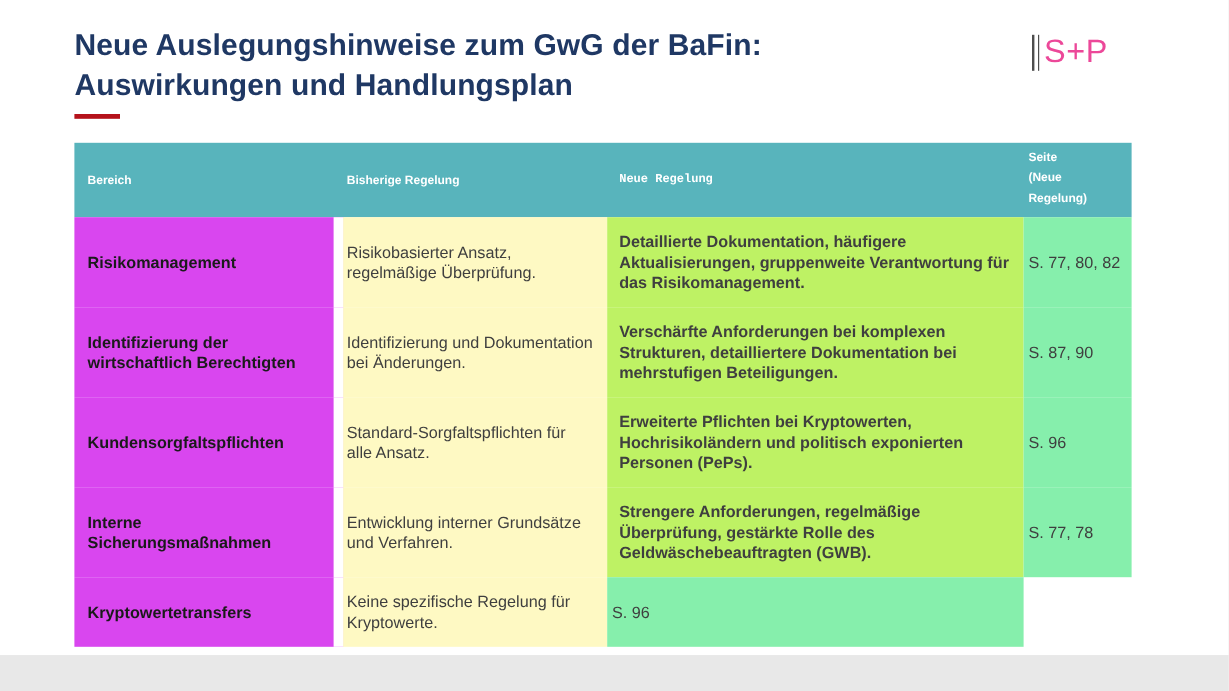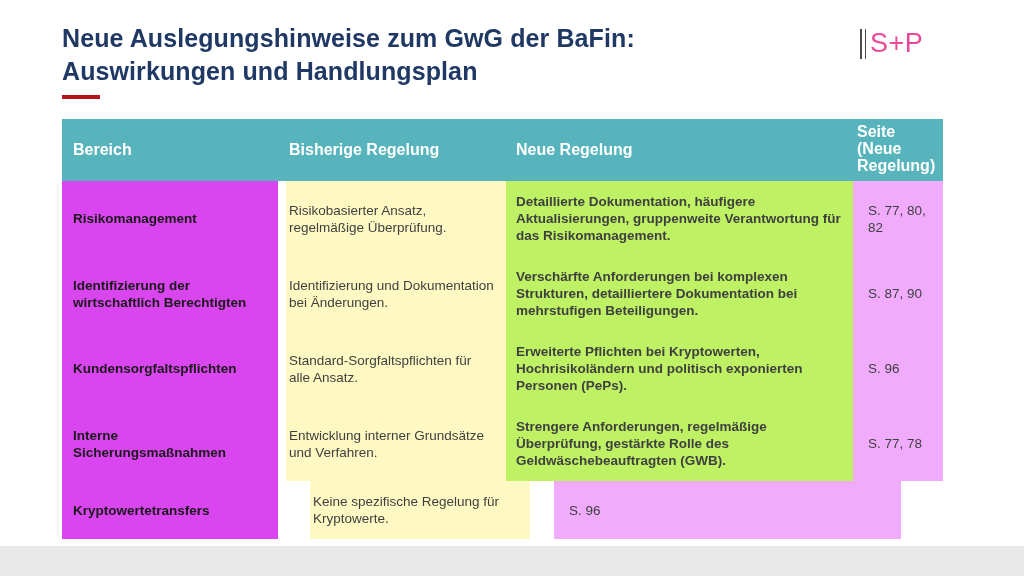--- a/index.html
+++ b/index.html
@@ -58,58 +58,58 @@
     display: grid;
     grid-template-columns: 224px 220px 347px 90px;
   }
   .t-header {
     background: #58B4BC;
     height: 62px;
   }
   .th {
     color: #ffffff;
     font-weight: 700;
-    font-size: 16px;
+    font-size: 10px;
     display: flex;
     align-items: center;
   }
   .th.th-bereich   { padding-left: 11px; }
   .th.th-bisherige { padding-left: 3px; }
-  .th.th-neue      { padding-left: 10px; }
+  .th.th-neue      { padding-left: 10px; font-family: Liberation Mono, monospace; }
   .th.th-seite {
     padding-left: 4px;
     align-items: flex-start;
     padding-top: 4px;
     line-height: 17px;
     white-space: pre-line;
   }
 
   .t-body .t-row.r-tall  { height: 75px; }
-  .t-body .t-row.r-short { height: 58px; gap: 24px; }
+  .t-body .t-row.r-short { height: 58px; }
 
   .td {
     display: flex;
     align-items: center;
     font-size: 13.5px;
     line-height: 17px;
     color: #3F3F3F;
   }
   .td-bereich {
     background: #d946ef;
     border-right: 8px solid #ffffff;
     box-sizing: border-box;
     padding-left: 11px;
     padding-right: 4px;
     font-weight: 700;
     color: #1A1A1A;
     font-size: 13.5px;
   }
   .td-bisherige { padding-left: 3px;  padding-right: 11px; background: #fef9c3; }
   .td-neue      { padding-left: 10px; padding-right: 9px; background: #bef264; font-weight: bold; }
-  .td-seite     { padding-left: 15px;  background: #f0abfc; }
+  .td-seite     { padding-left: 4px;  background: #86efac; }
   .td span { display: block; }
 </style>
 </head>
 <body>
 
 <div class="slide">
 
   <div class="title-block">
     <div class="slide-title">
       <div>Neue Auslegungshinweise zum GwG der BaFin:</div>

